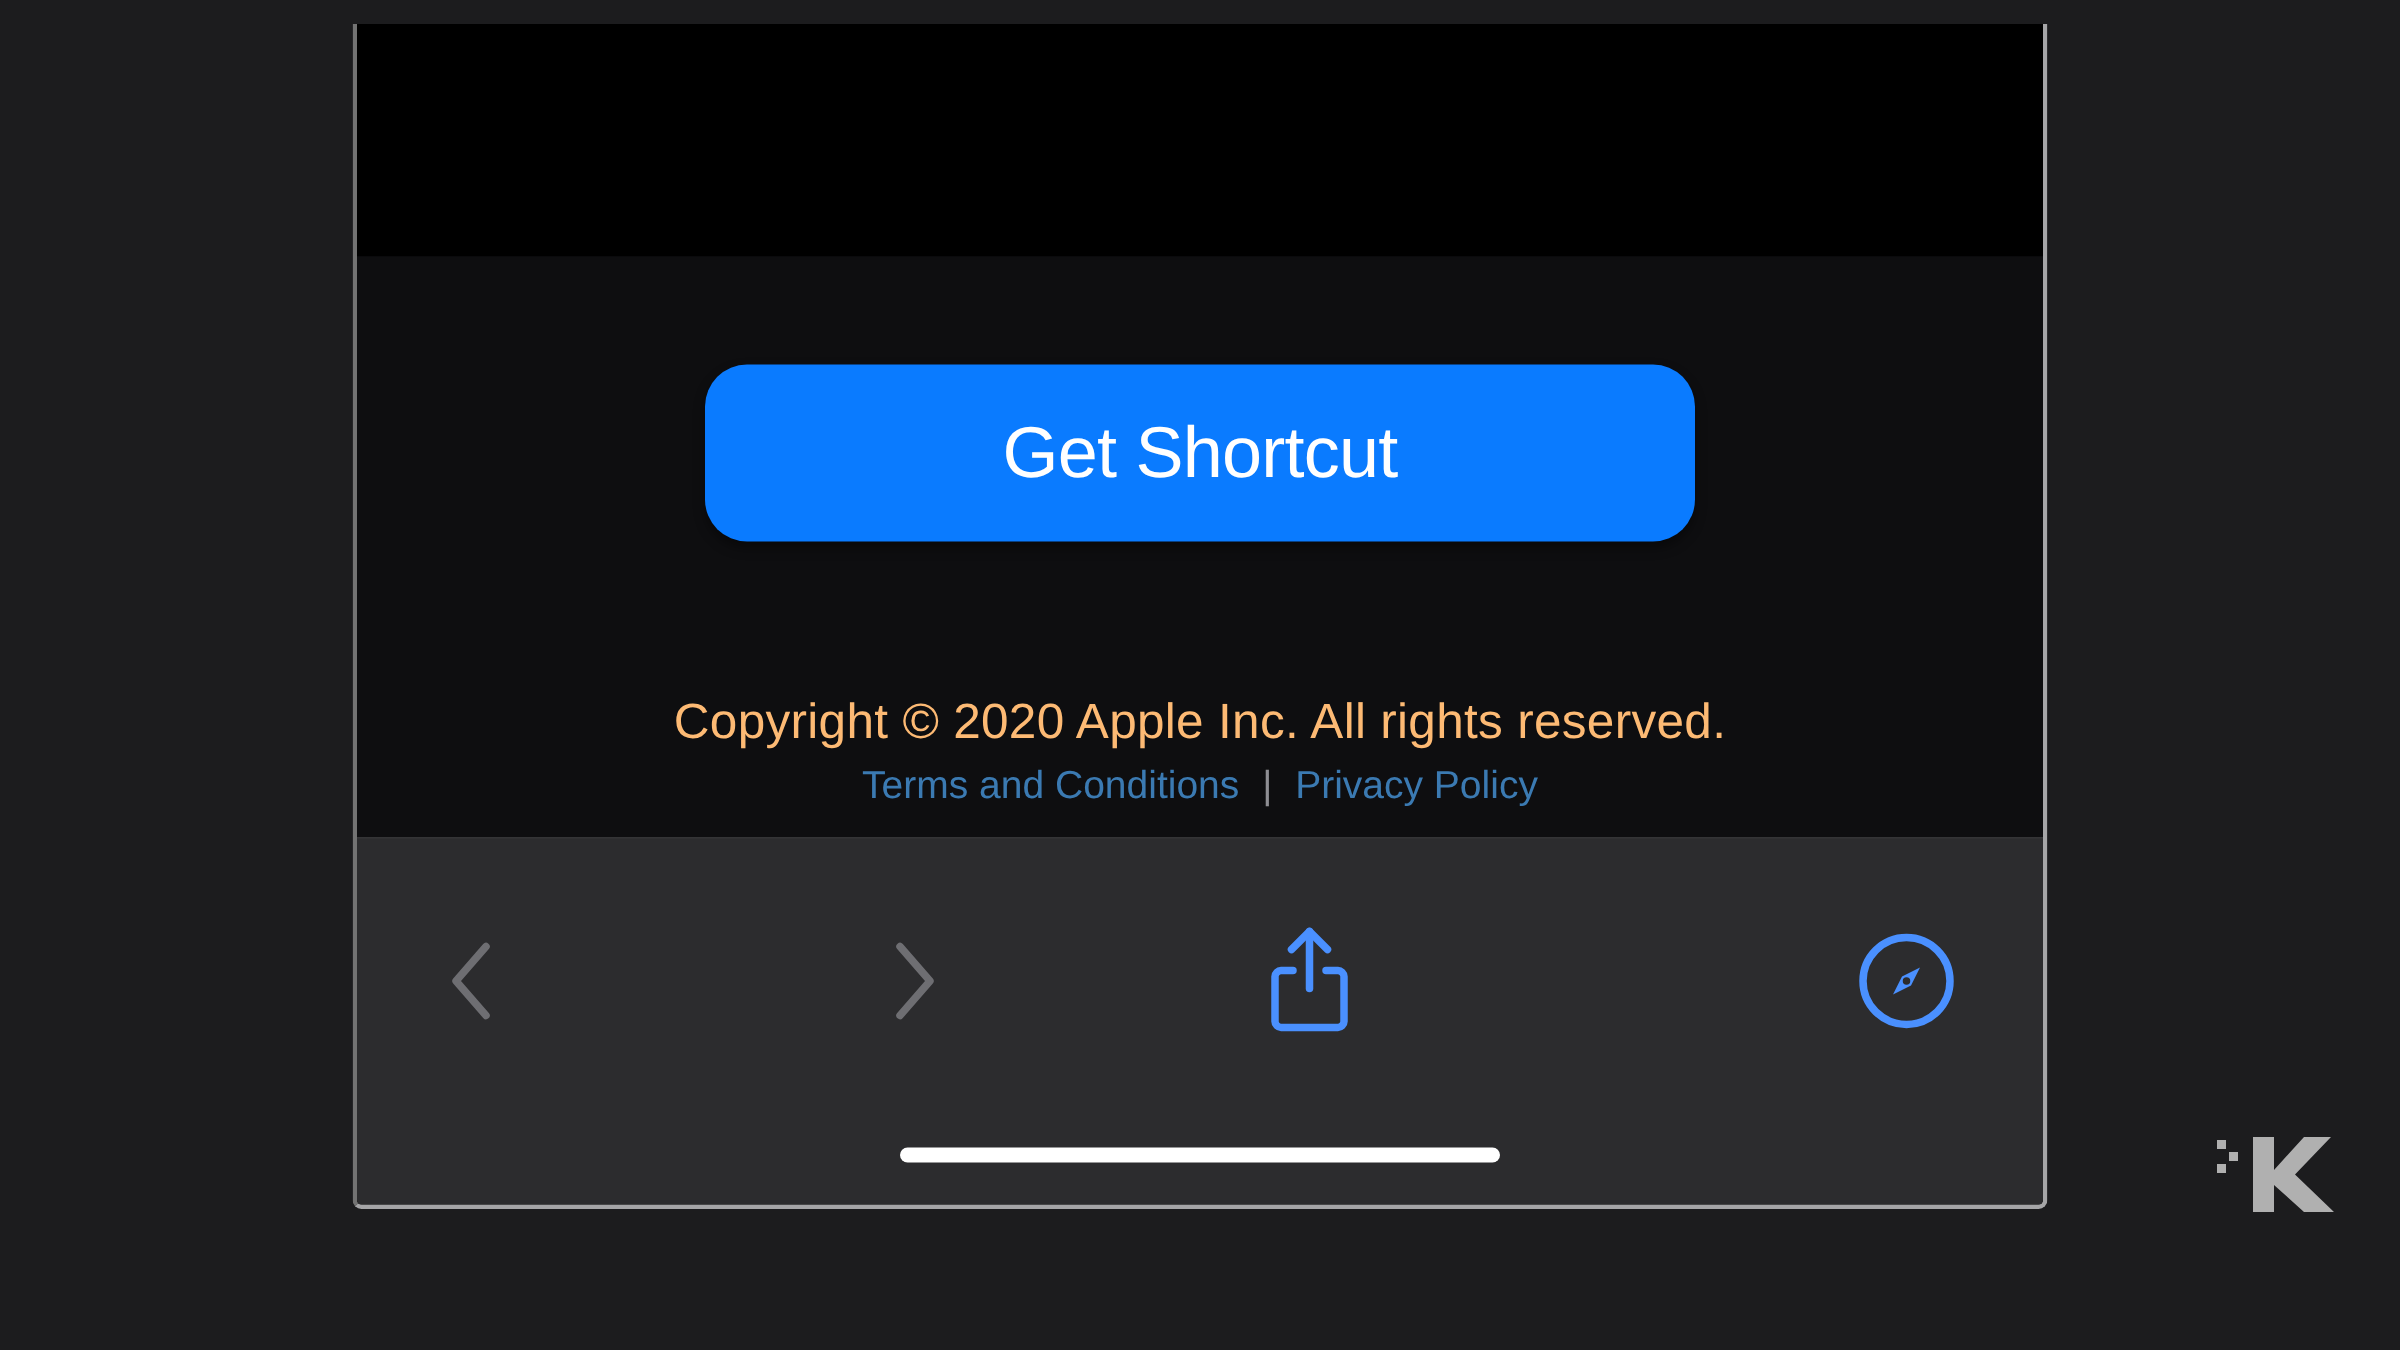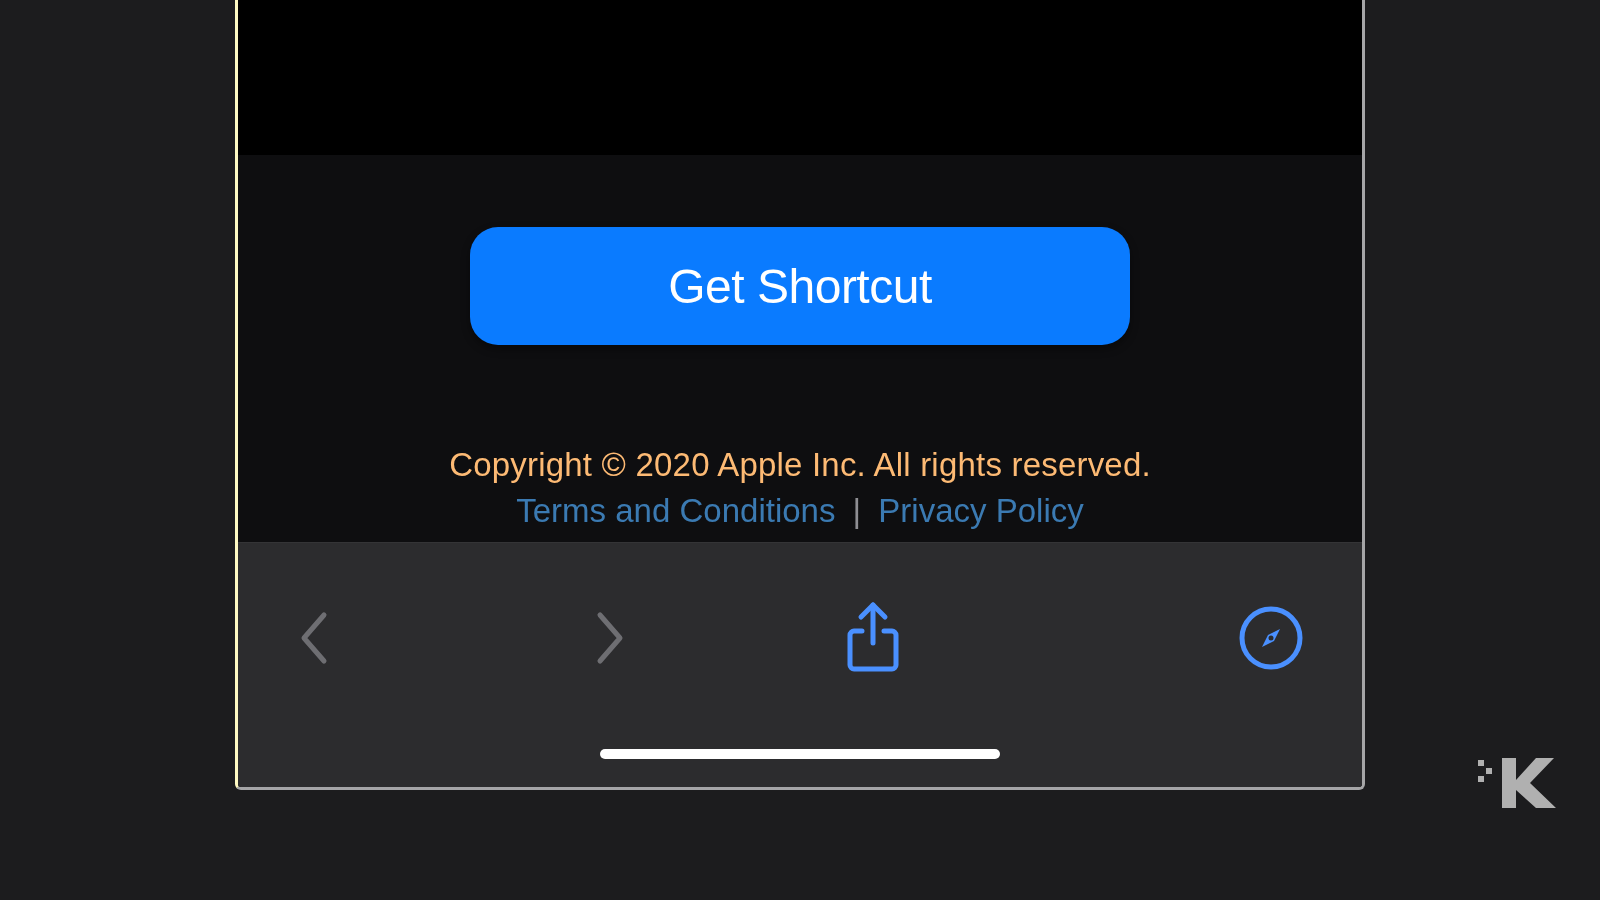--- a/index.html
+++ b/index.html
@@ -7,25 +7,25 @@
       width: 1600px;
       height: 900px;
       background: #1c1c1e;
       font-family: -apple-system, 'SF Pro Display', 'Helvetica Neue', Arial, sans-serif;
       overflow: hidden;
       position: relative;
     }
     .device-frame {
       position: absolute;
       left: 235px;
-      top: 0;
+      top: 16px;
       width: 1130px;
       height: 790px;
       background: #000;
-      border-left: 3px solid #fef9c3;
+      border-left: 3px solid #737373;
       border-right: 3px solid #a5a5a7;
       border-bottom: 3px solid #a5a5a7;
       border-radius: 0 0 6px 6px;
       overflow: hidden;
     }
     .content-area {
       width: 100%;
       height: 542px;
       background: #0e0e10;
       position: relative;
@@ -61,21 +61,21 @@
       margin-top: 98px;
       text-align: center;
       font-size: 33px;
       color: #fdba74;
       letter-spacing: 0.2px;
       line-height: 1.35;
     }
     .footer-links {
       margin-top: 4px;
       text-align: center;
-      font-size: 33px;
+      font-size: 26px;
     }
     .footer-links a {
       color: #3b7ab2;
       text-decoration: none;
     }
     .footer-links .sep {
       color: #8e8e93;
       margin: 0 8px;
     }
     .toolbar {

